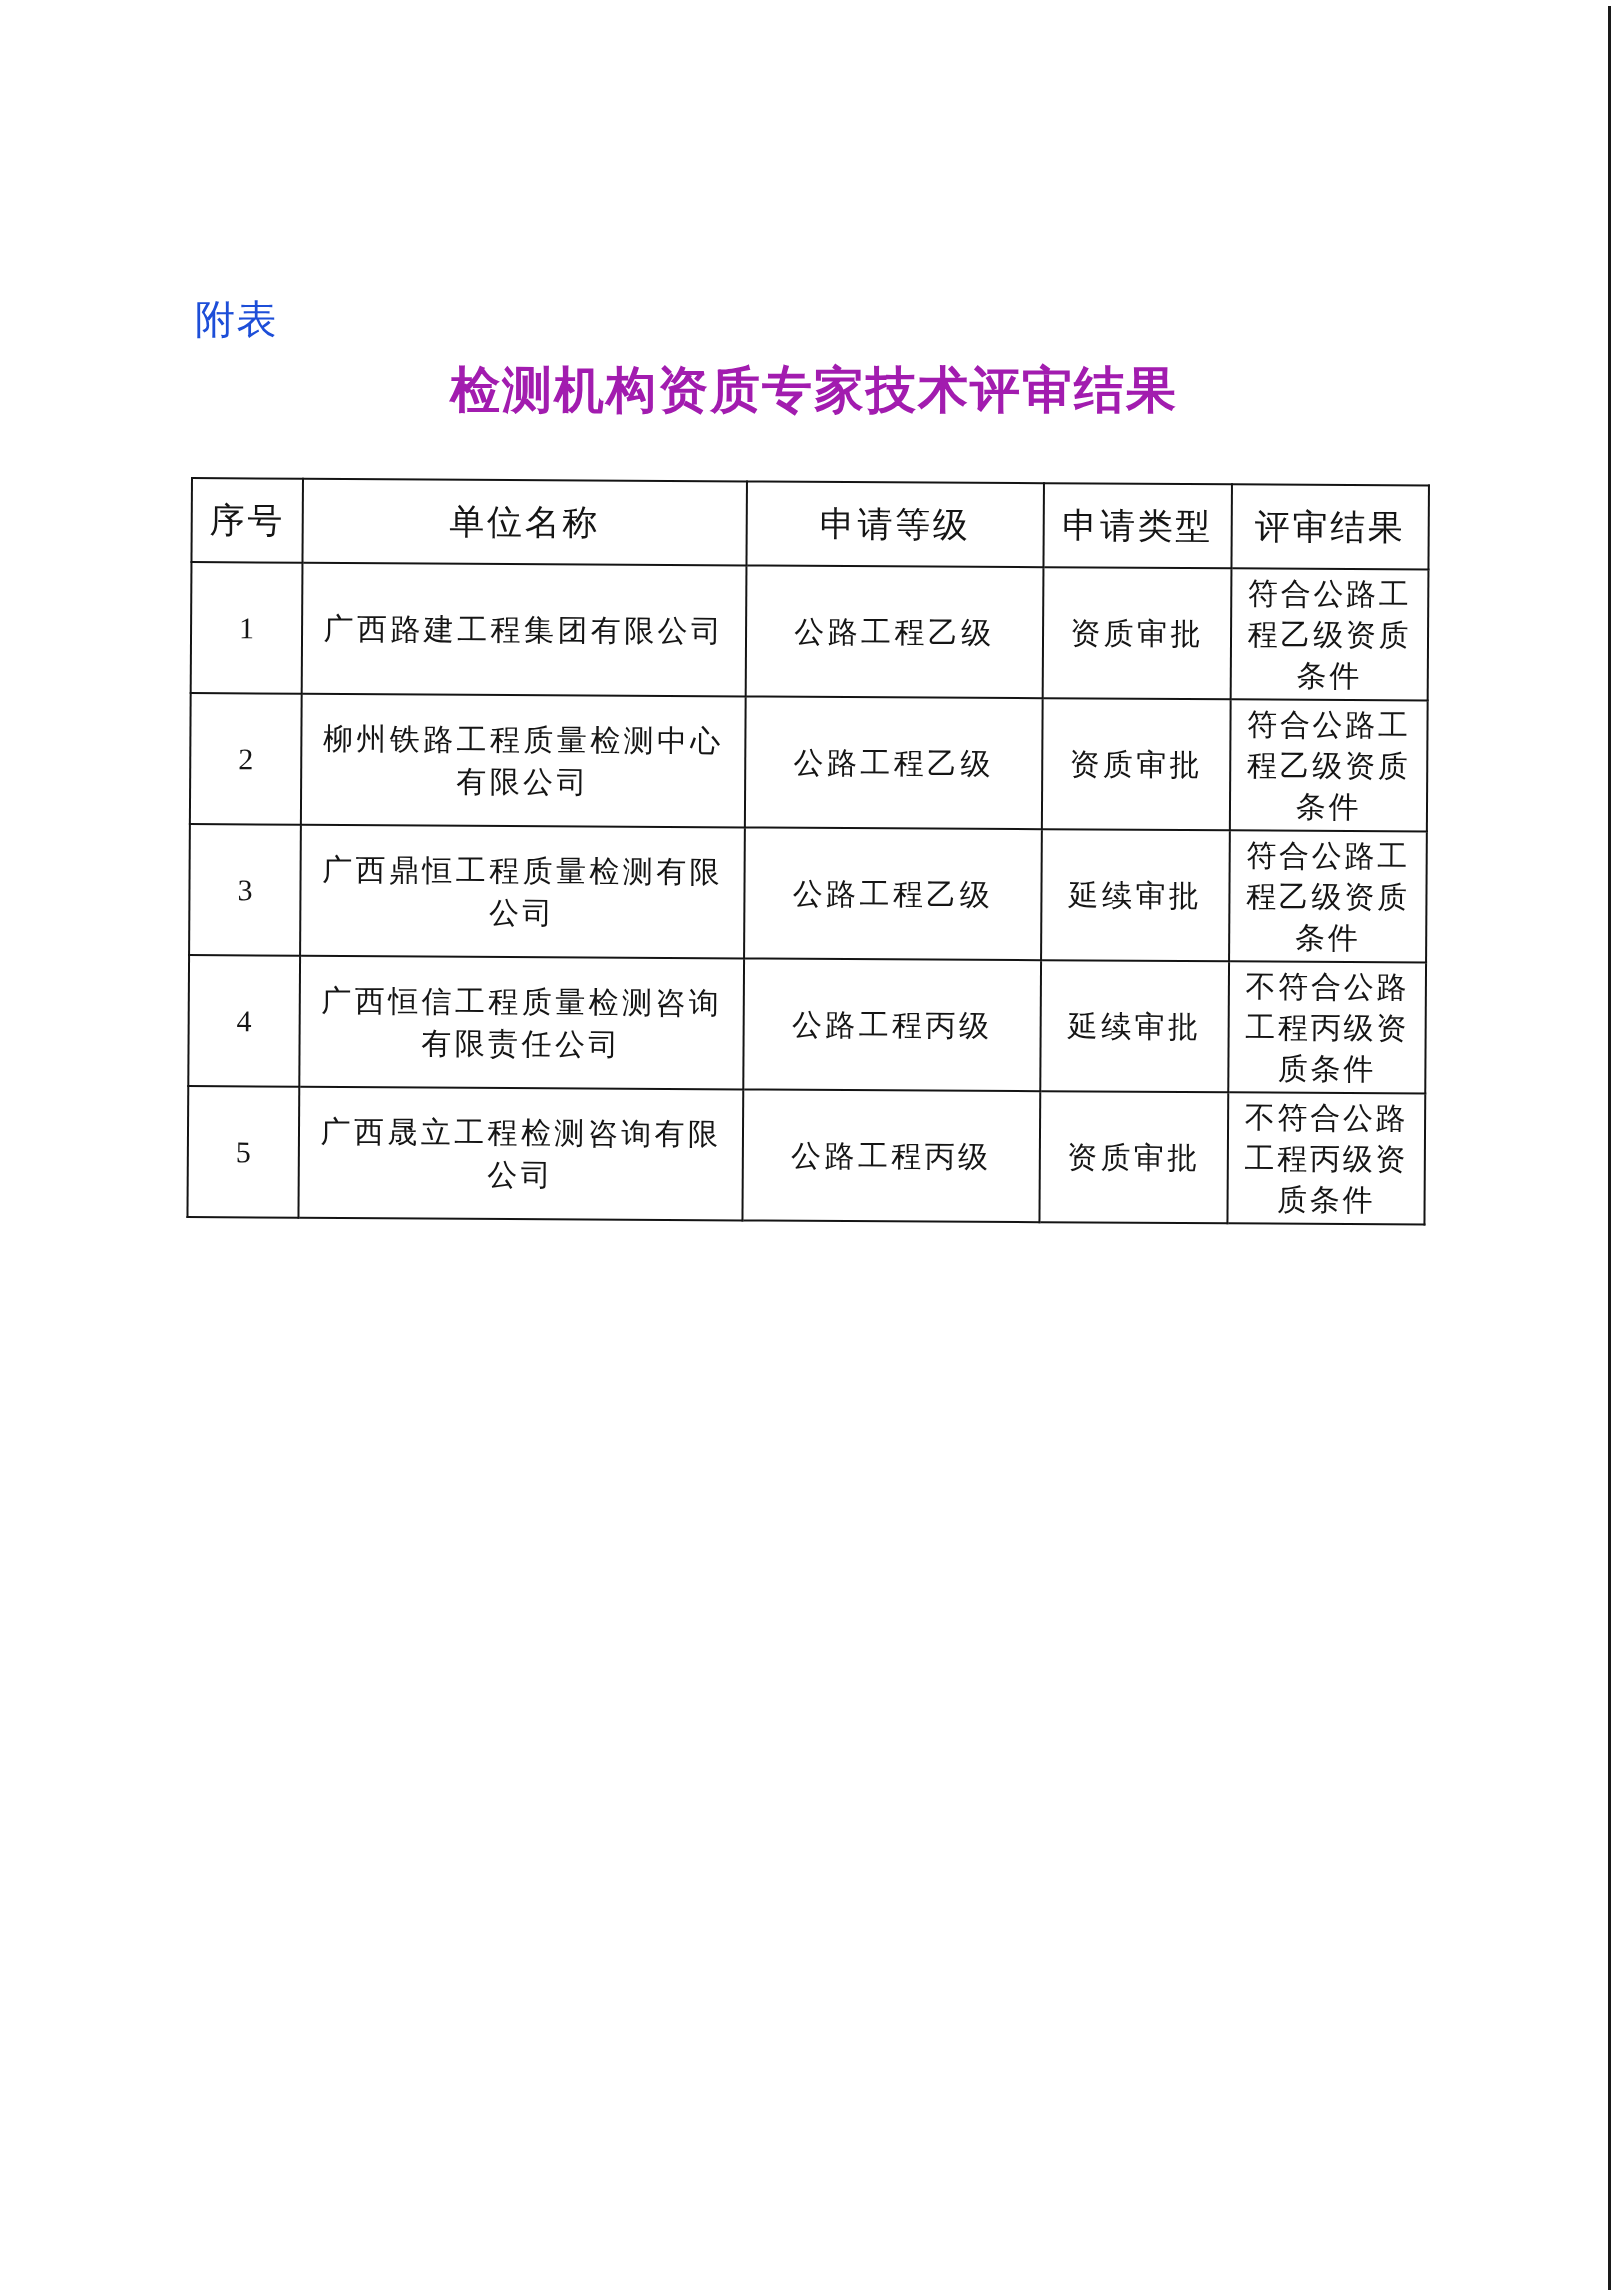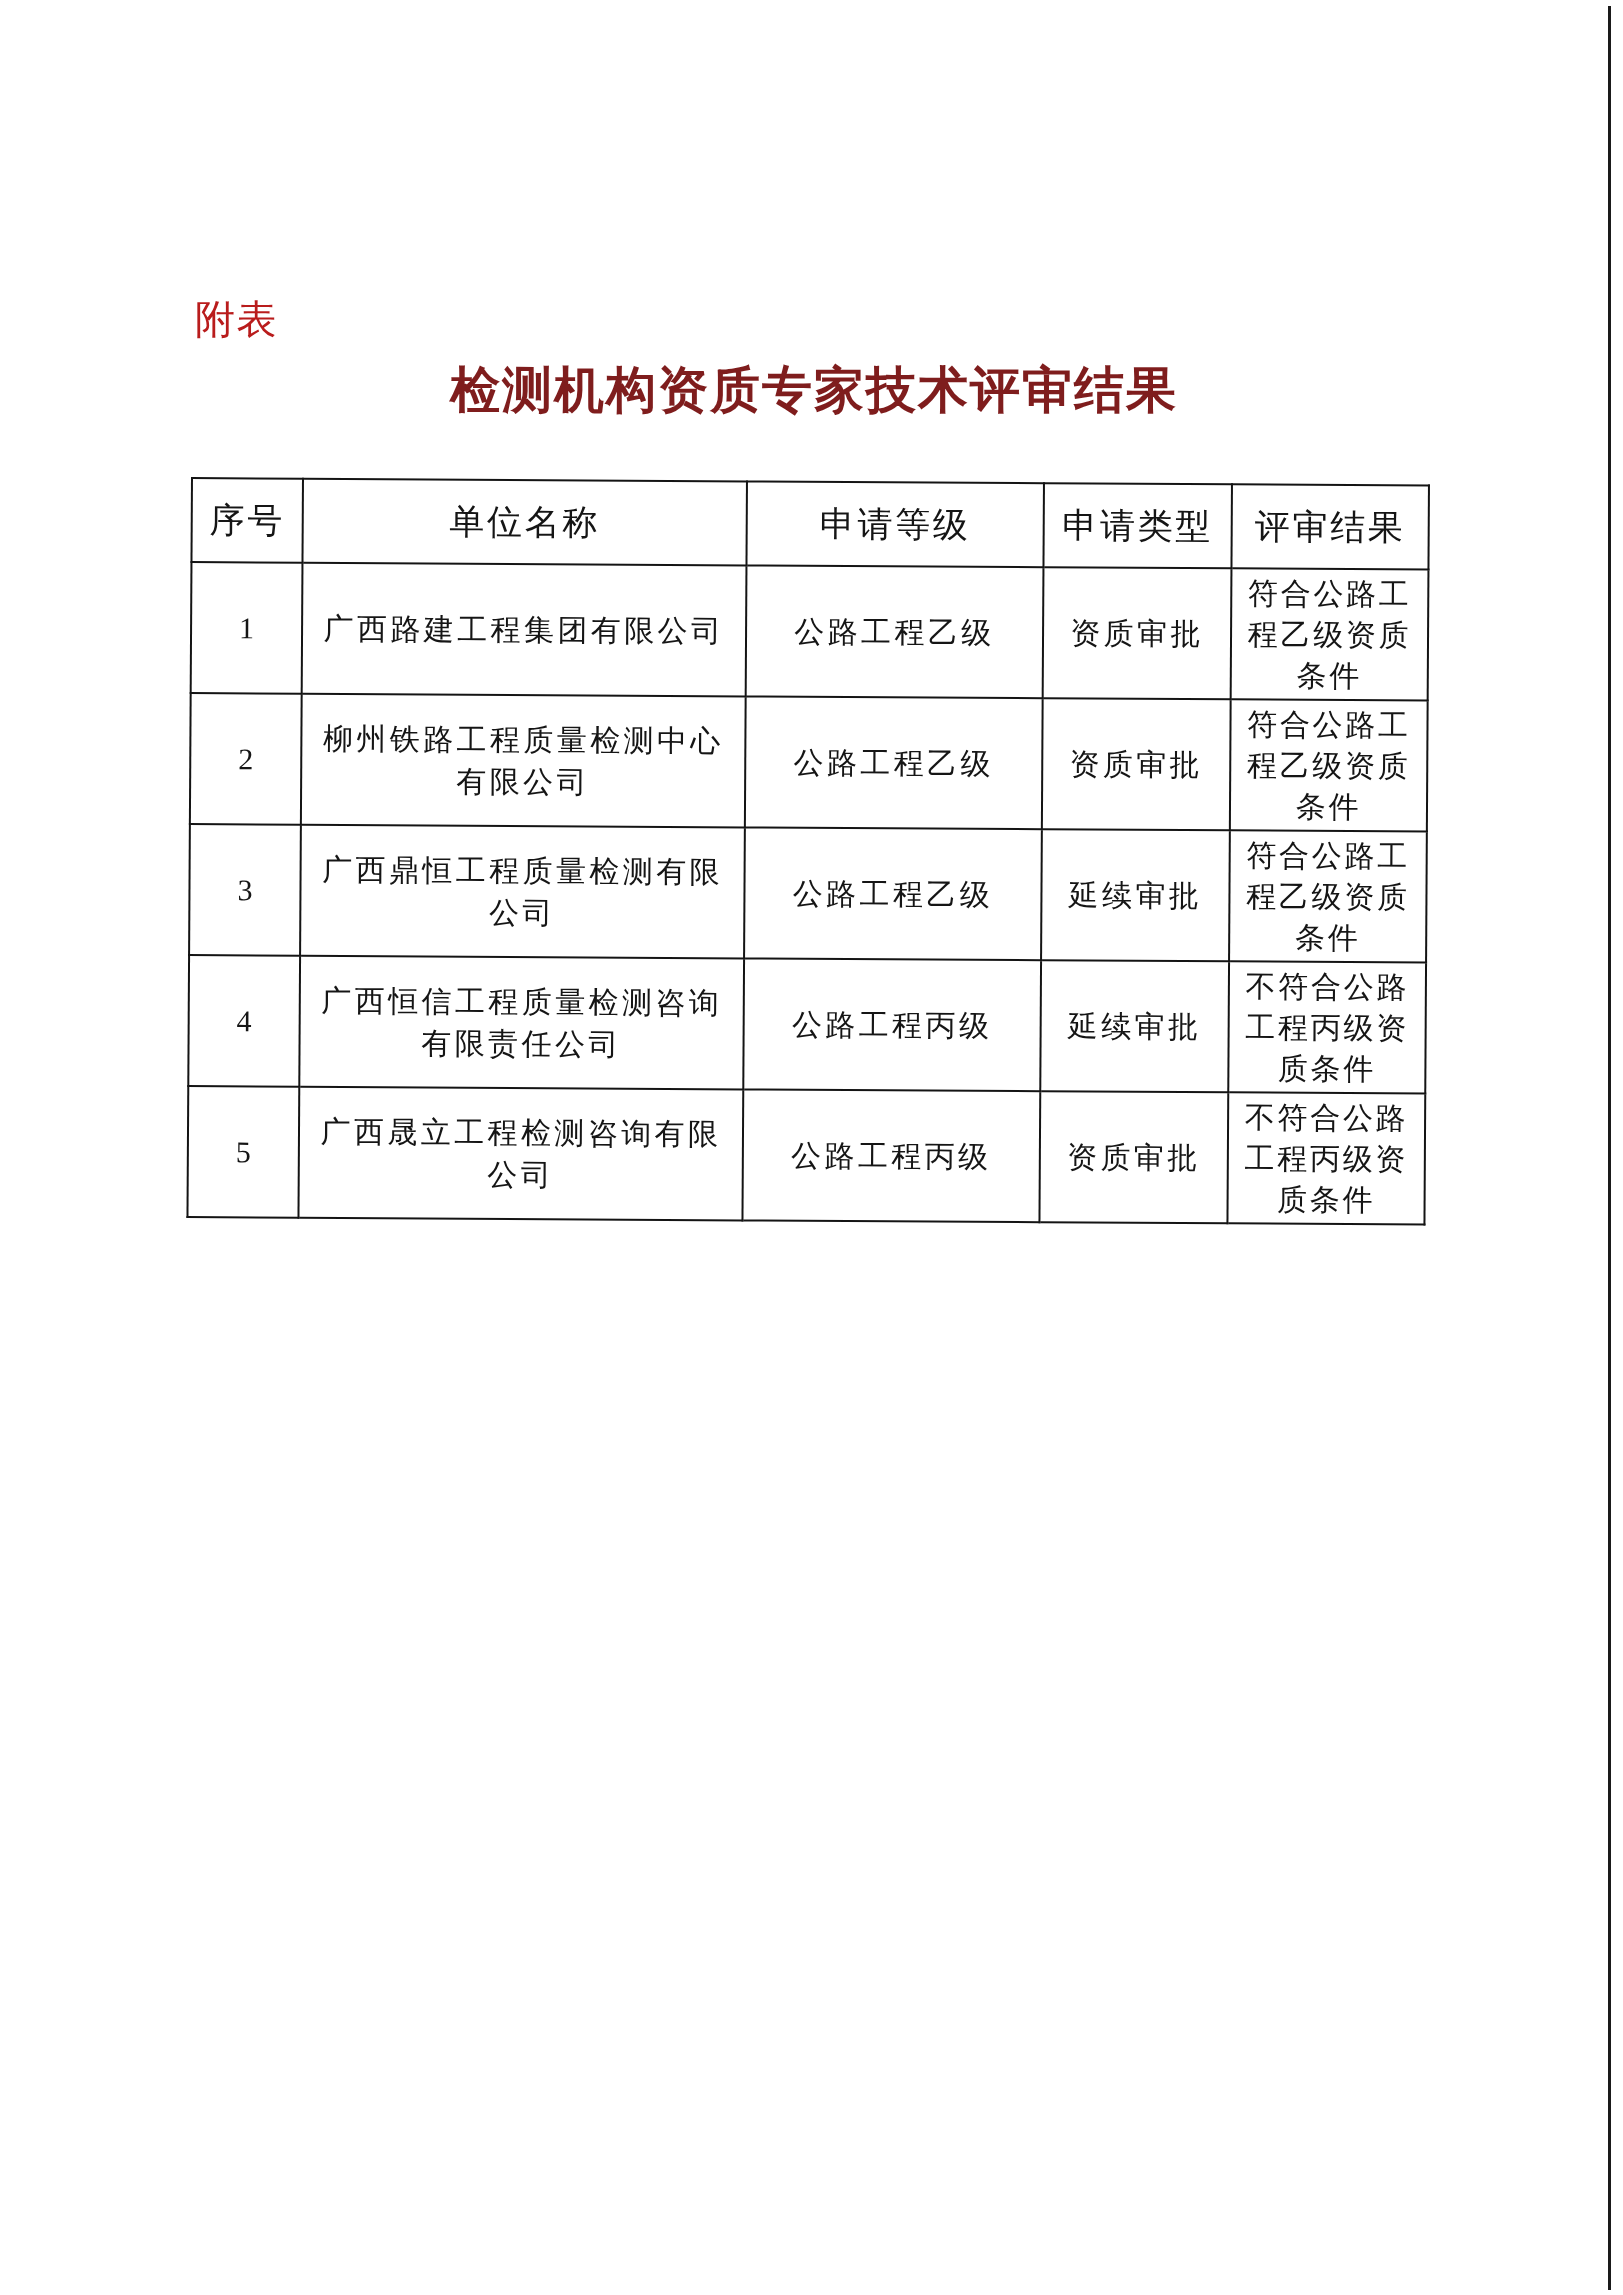--- a/index.html
+++ b/index.html
@@ -24,34 +24,34 @@
       background: #1a1a1a;
     }
     .appendix-label {
       position: absolute;
       left: 195px;
       top: 295px;
       font-family: "DejaVu Sans", "Liberation Sans", sans-serif;
       font-size: 40px;
       line-height: 48px;
       letter-spacing: 1.4px;
-      color: #b91c1c;
+      color: #1d4ed8;
     }
     .doc-title {
       position: absolute;
       left: 450px;
       top: 360px;
       width: 702px;
       font-family: "DejaVu Sans", "Liberation Sans", sans-serif;
       font-weight: bold;
       font-size: 50px;
       line-height: 61px;
       letter-spacing: 2px;
       white-space: nowrap;
-      color: #7f1d1d;
+      color: #a21caf;
     }
     .result-table {
       position: absolute;
       left: 191px;
       top: 477px;
       width: 1237px;
       border-collapse: collapse;
       table-layout: fixed;
       transform: rotate(0.35deg);
       transform-origin: 0 0;

